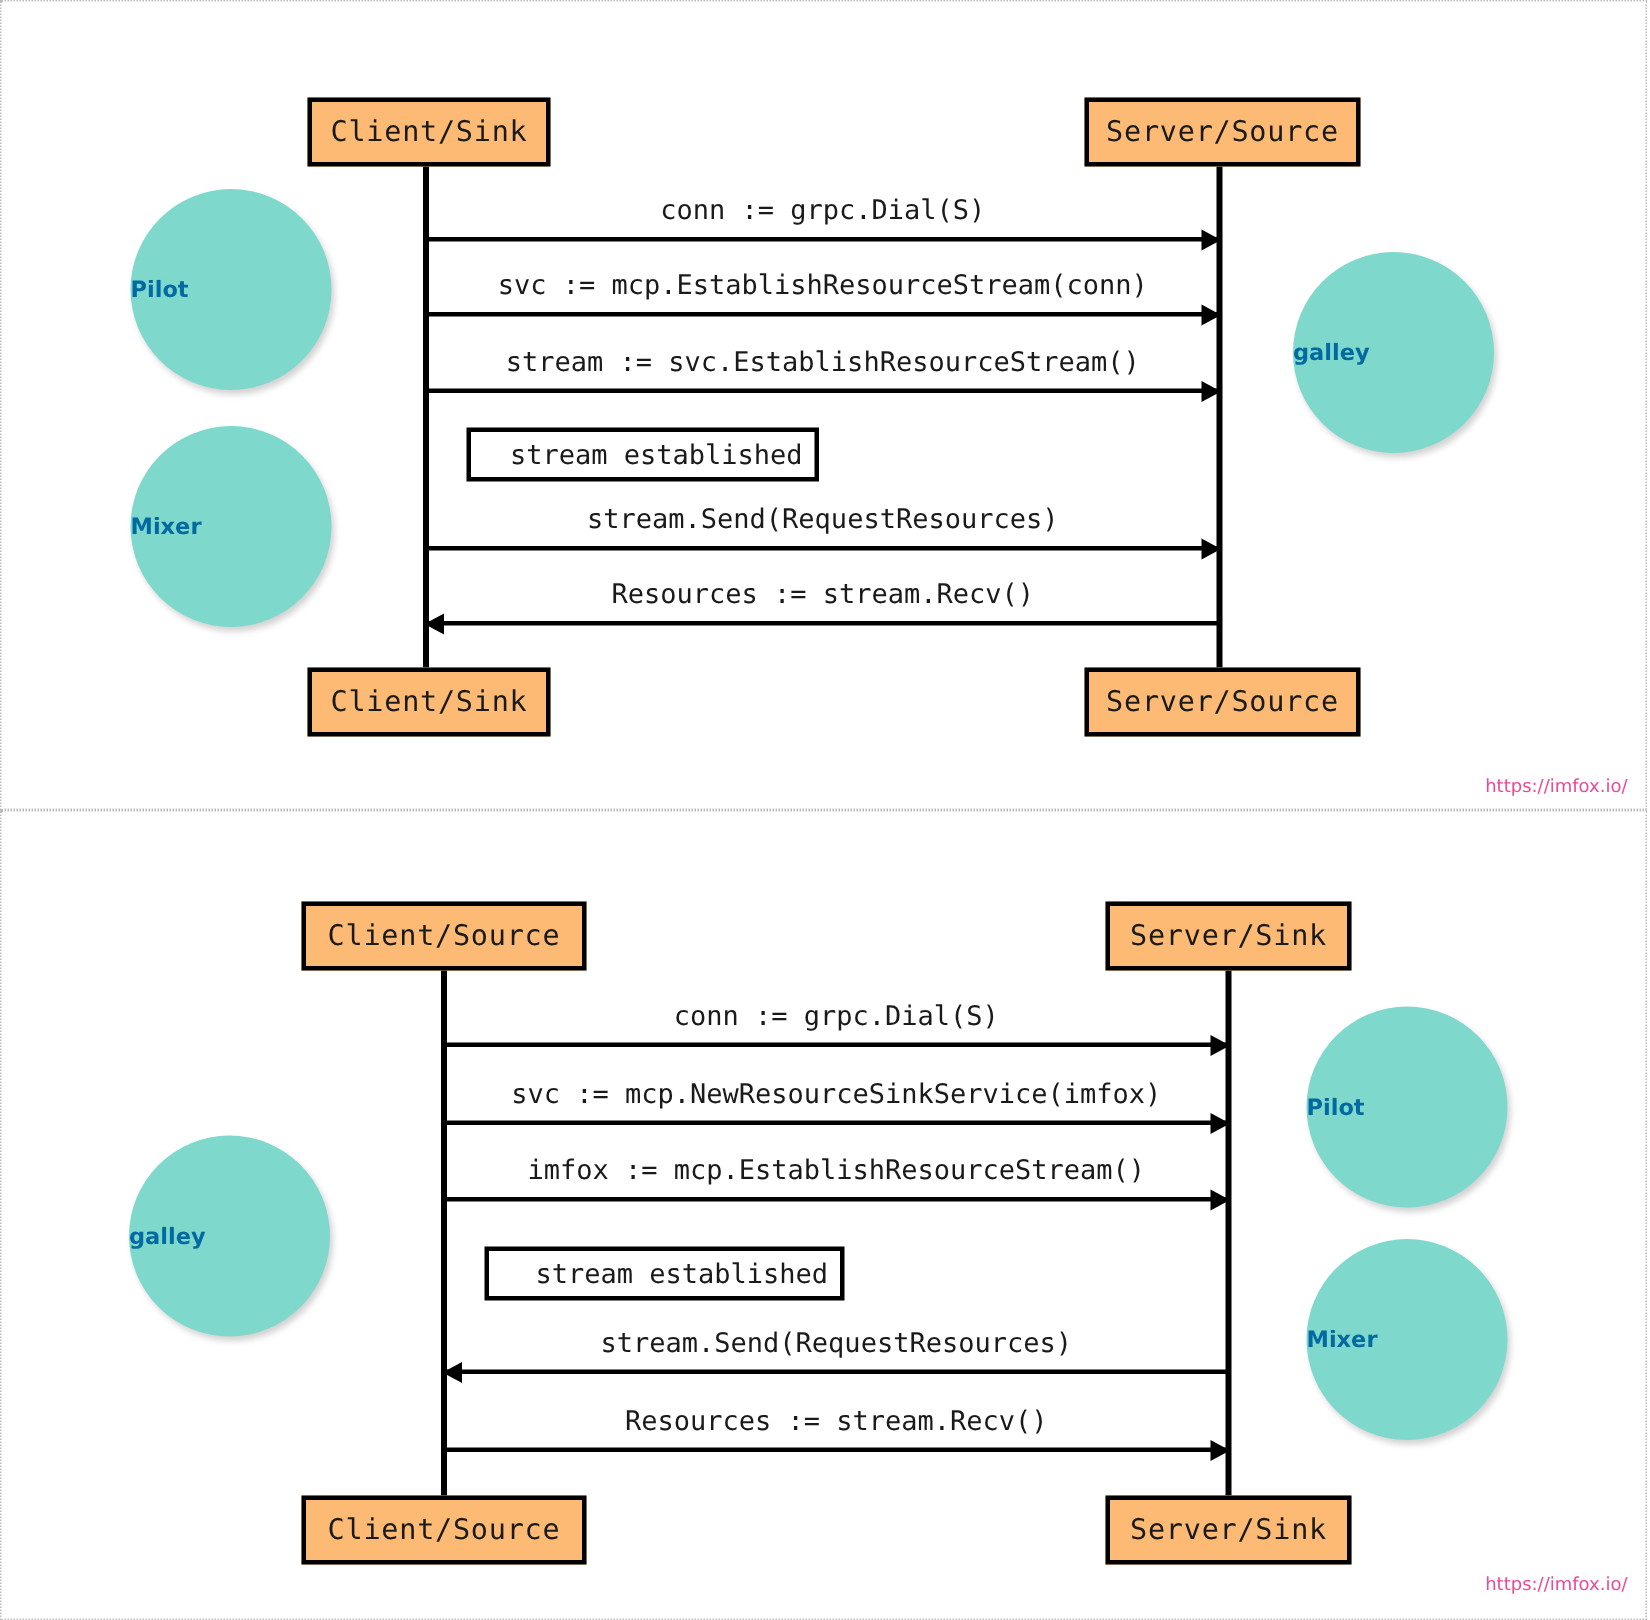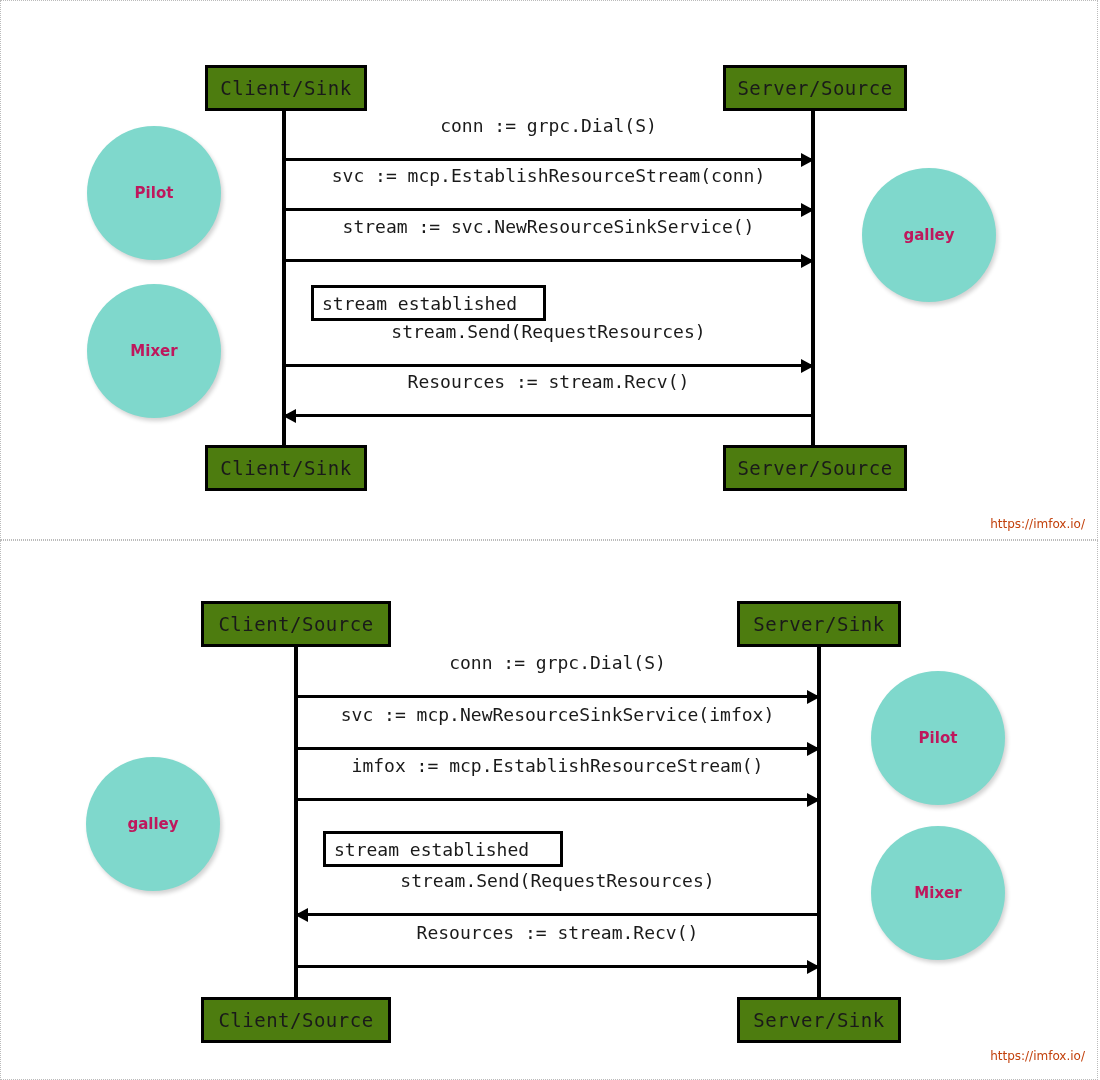--- a/index.html
+++ b/index.html
@@ -33,21 +33,21 @@
   .diagram {
     position: absolute;
     inset: 0;
   }
 
   
   .actor-box {
     position: absolute;
     box-sizing: border-box;
     border: 3px solid #000000;
-    background: #4d7c0f;
+    background: #fdba74;
     font-family: "DejaVu Sans Mono", monospace;
     font-size: 19px;
     color: #1a1a1a;
     display: flex;
     align-items: center;
     justify-content: center;
     letter-spacing: 0.5px;
     white-space: nowrap;
   }
 
@@ -81,68 +81,67 @@
   .msg.right .head {
     right: -1px;
     border-left: 13px solid #000000;
   }
   .msg.left .head {
     left: -1px;
     border-right: 13px solid #000000;
   }
   .msg .label {
     position: absolute;
-    bottom: 22px;
+    bottom: 7px;
     width: 100%;
     text-align: center;
     font-family: "DejaVu Sans Mono", monospace;
     font-size: 18px;
     color: #1a1a1a;
     white-space: nowrap;
     letter-spacing: 0px;
   }
 
   
   .note {
     position: absolute;
     box-sizing: border-box;
     border: 3px solid #000000;
     background: #ffffff;
     font-family: "DejaVu Sans Mono", monospace;
     font-size: 18px;
     color: #1a1a1a;
     display: flex;
     align-items: center;
-    justify-content: flex-start;
+    justify-content: flex-end;
     white-space: nowrap;
     padding: 0 8px;
   }
 
   
   .circle {
     position: absolute;
     border-radius: 50%;
     background: #7fd8cc;
     box-shadow: 2px 3px 4px rgba(0,0,0,0.18);
     display: flex;
     align-items: center;
-    justify-content: center;
     font-family: "DejaVu Sans", sans-serif;
     font-weight: bold;
-    color: #be185d;
+    color: #0369a1;
     font-size: 15px;
   }
 
   
   .watermark {
     position: absolute;
     right: 12px;
     font-family: "DejaVu Sans", sans-serif;
     font-size: 12px;
-    color: #c2410c;
+    color: #ec4899;
     white-space: nowrap;
   }
 </style>
 </head>
 <body>
 
 <div class="page">
 
   <div class="panel" id="panel-top">
     <div class="diagram">
@@ -175,21 +174,21 @@
 
       <div class="msg right" style="left:283px; top:207px; width:529px;">
         <div class="line" style="width:529px;"></div>
         <div class="head"></div>
         <div class="label">svc := mcp.EstablishResourceStream(conn)</div>
       </div>
 
       <div class="msg right" style="left:283px; top:258px; width:529px;">
         <div class="line" style="width:529px;"></div>
         <div class="head"></div>
-        <div class="label">stream := svc.NewResourceSinkService()</div>
+        <div class="label">stream := svc.EstablishResourceStream()</div>
       </div>
 
       <div class="note" style="left:310px; top:284px; width:235px; height:36px;">
         <span>stream established</span>
       </div>
 
       <div class="msg right" style="left:283px; top:363px; width:529px;">
         <div class="line" style="width:529px;"></div>
         <div class="head"></div>
         <div class="label">stream.Send(RequestResources)</div>

